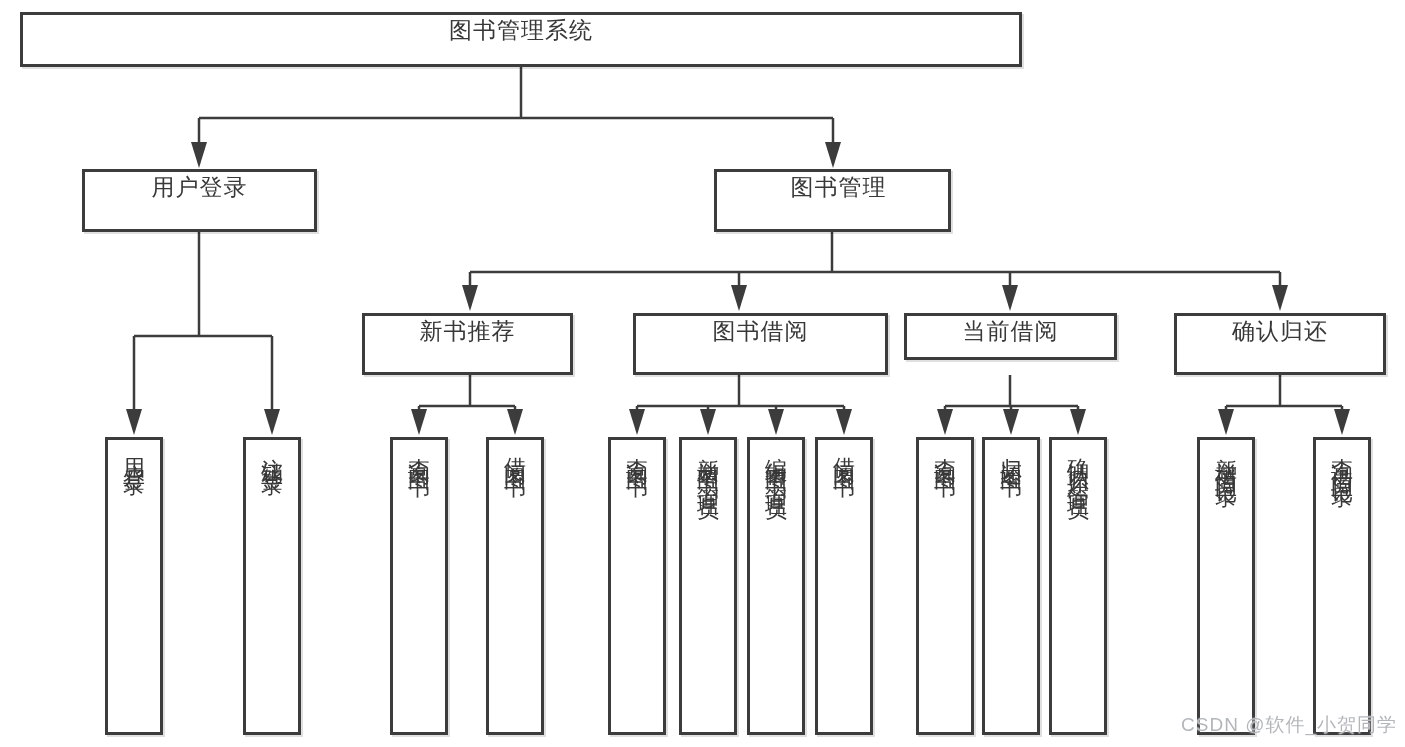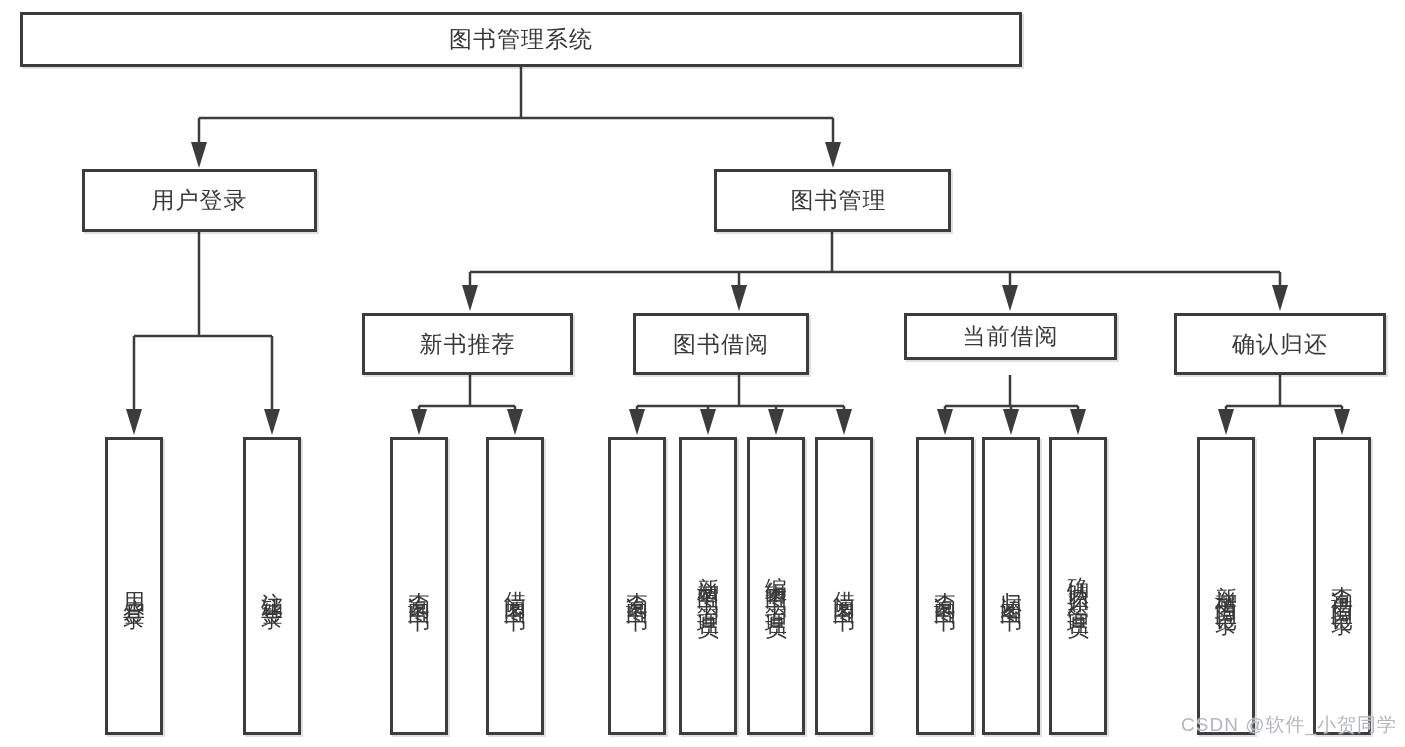--- a/index.html
+++ b/index.html
@@ -13,21 +13,21 @@
   }
   .connectors{
     position:absolute;left:0;top:0;width:1405px;height:747px;
     color:var(--line,#3c3c3c);
   }
   .node{
     position:absolute;
     box-sizing:border-box;
     border:3px solid var(--line,#3c3c3c);
     background:#fff;
-    display:flex;align-items:center;justify-content:center;
+    display:flex;justify-content:center;
     box-shadow:2px 2px 0 rgba(0,0,0,0.12);
   }
   .node .lbl{
     font-size:23px;
     letter-spacing:1px;
     white-space:nowrap;
   }
   .leaf .lbl{
     writing-mode:vertical-rl;
     text-orientation:mixed;
@@ -122,21 +122,21 @@
   <div class="node" style="left:82px;top:169px;width:235px;height:63px;">
     <span class="lbl">用户登录</span>
   </div>
   <div class="node" style="left:714px;top:169px;width:237px;height:63px;padding-left:12px;">
     <span class="lbl">图书管理</span>
   </div>
 
   <div class="node" style="left:362px;top:313px;width:211px;height:62px;">
     <span class="lbl">新书推荐</span>
   </div>
-  <div class="node" style="left:633px;top:313px;width:176px;height:62px;">
+  <div class="node" style="left:633px;top:313px;width:255px;height:62px;">
     <span class="lbl">图书借阅</span>
   </div>
   <div class="node" style="left:904px;top:313px;width:213px;height:47px;">
     <span class="lbl">当前借阅</span>
   </div>
   <div class="node" style="left:1174px;top:313px;width:212px;height:62px;">
     <span class="lbl">确认归还</span>
   </div>
 
   <div class="node leaf" style="left:105px;top:437px;width:58px;height:298px;">

